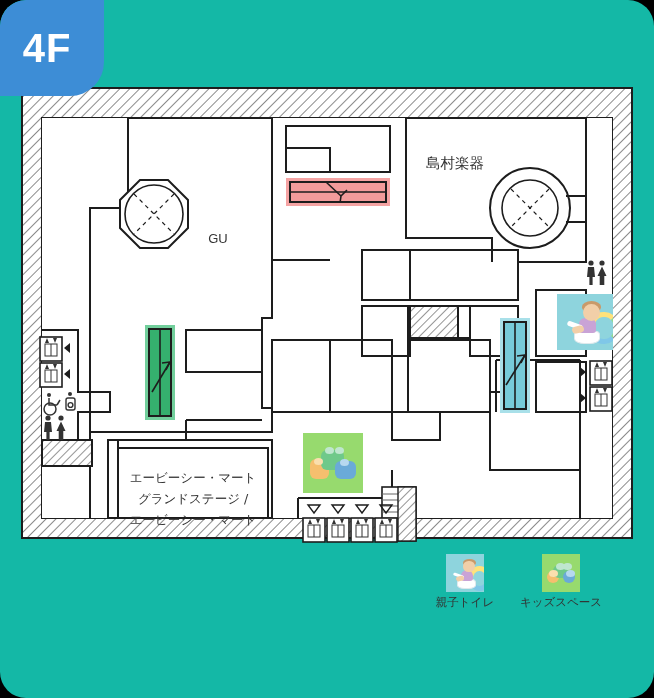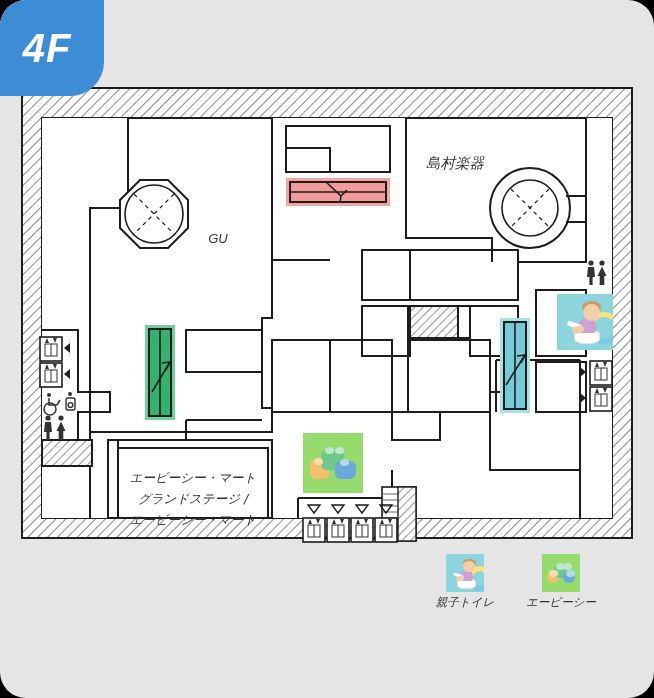--- a/index.html
+++ b/index.html
@@ -9,24 +9,23 @@
   }
   body {
     width: 654px;
     height: 698px;
     font-family: "Liberation Sans", sans-serif;
   }
   #card {
     position: relative;
     width: 654px;
     height: 698px;
-    background: #e5e5e5;
+    background: #14b8a6;
     border-radius: 26px;
     overflow: hidden;
-    font-style: italic;
   }
 
   
   #floor-badge {
     position: absolute;
     left: 0; top: 0;
     width: 104px; height: 96px;
     background: #3d8dd6;
     border-top-left-radius: 26px;
     border-bottom-right-radius: 34px;
@@ -456,17 +455,17 @@
     <div class="legend-item b">
       <div class="legend-swatch ic-kids">
         <div class="kid-b1"></div>
         <div class="kid-b2"></div>
         <div class="kid-b3"></div>
         <div class="kid-s s1"></div>
         <div class="kid-s s2"></div>
         <div class="kid-s s3"></div>
         <div class="kid-s s4"></div>
       </div>
-      <div class="legend-lab">エービーシー</div>
+      <div class="legend-lab">キッズスペース</div>
     </div>
 
   </div>
 </div>
 
 </body></html>

